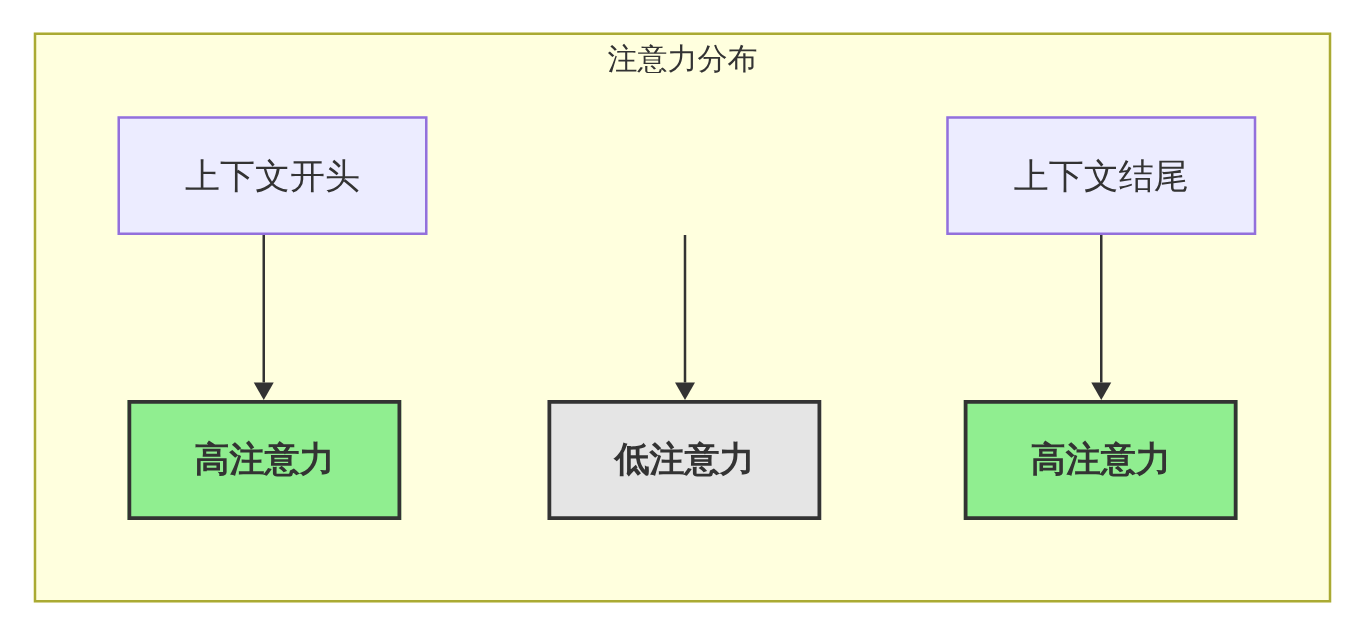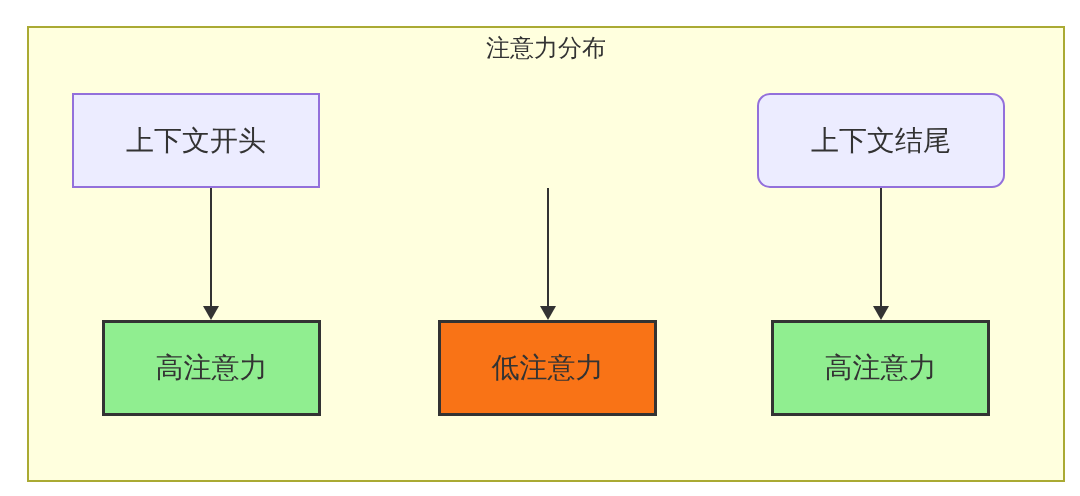--- a/index.html
+++ b/index.html
@@ -48,24 +48,25 @@
     height: 95px;
     top: 93px;
     background: #ececff;
     border: 2px solid #9370db;
   }
   .node.result {
     width: 219px;
     height: 96px;
     top: 320px;
     border: 3px solid #333333;
+    font-weight: bold;
   }
-  .src-1 { left: 72px; }
+  .src-1 { left: 94px; }
   .src-2 { left: 424px; }
-  .src-3 { left: 757px; border-radius: 13px; }
+  .src-3 { left: 757px; }
   .res-1 { left: 102px; }
   .res-2 { left: 438px; }
   .res-3 { left: 771px; }
   .arrow {
     position: absolute;
     top: 188px;
     width: 16px;
     height: 132px;
     display: flex;
     flex-direction: column;
@@ -117,21 +118,21 @@
 
   <div class="arrow arr-3">
     <div class="line" style="background-color: rgb(51, 51, 51);"></div>
     <div class="head" style="border-top-color: rgb(51, 51, 51);"></div>
   </div>
 
   <div class="node result res-1" style="background-color: rgb(144, 238, 144);">
     <span>高注意力</span>
   </div>
 
-  <div class="node result res-2" style="background-color: #f97316;">
+  <div class="node result res-2" style="background-color: #e5e5e5;">
     <span>低注意力</span>
   </div>
 
   <div class="node result res-3" style="background-color: rgb(144, 238, 144);">
     <span>高注意力</span>
   </div>
 
 </div>
 
 </body></html>

